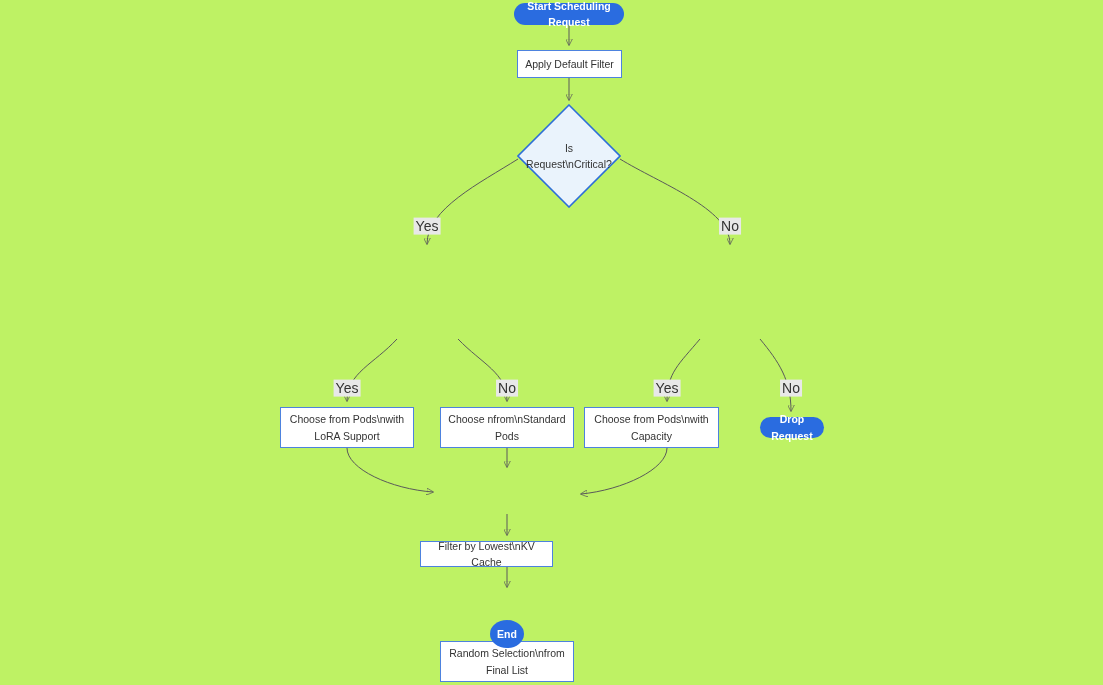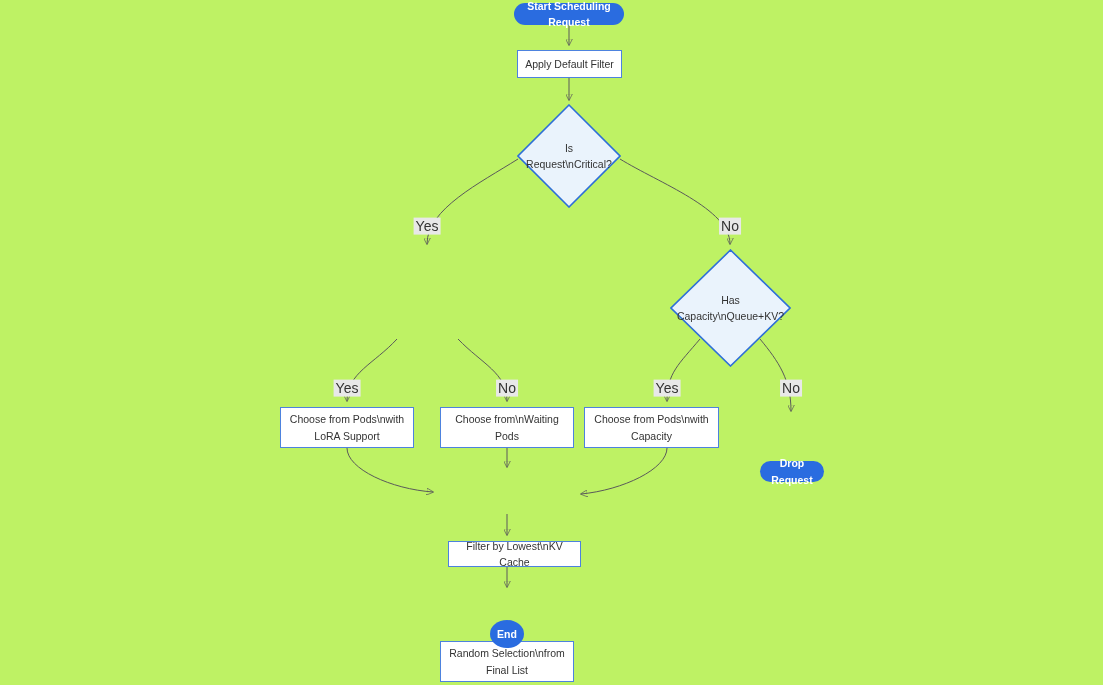--- a/index.html
+++ b/index.html
@@ -108,45 +108,39 @@
   </div>
 
   <div class="node diamond" style="left:517px;top:104px;width:104px;height:104px;">
     <svg viewBox="0 0 104 104" preserveAspectRatio="none">
       <polygon points="52,1 103,52 52,103 1,52"></polygon>
     </svg>
     <span class="dlabel">Is Request\nCritical?</span>
   </div>
 
 
-  <div class="node diamond" style="left:670px;top:249px;width:121px;height:118px;">
-    <svg viewBox="0 0 121 118" preserveAspectRatio="none">
-      <polygon points="60.5,1 120,59 60.5,117 1,59"></polygon>
-    </svg>
-    <span class="dlabel">Has Capacity\nQueue+KV?</span>
-  </div>
 
   <div class="node rect" style="left:280px;top:407px;width:134px;height:41px;">
     <span>Choose from Pods\nwith LoRA Support</span>
   </div>
 
   <div class="node rect" style="left:440px;top:407px;width:134px;height:41px;">
-    <span>Choose from\nWaiting Pods</span>
+    <span>Choose nfrom\nStandard Pods</span>
   </div>
 
   <div class="node rect" style="left:584px;top:407px;width:135px;height:41px;align-items:center;">
     <span>Choose from Pods\nwith Capacity</span>
   </div>
 
-  <div class="node pill" style="left:760px;top:417px;width:64px;height:21px;margin-top:44px;">
+  <div class="node pill" style="left:760px;top:417px;width:64px;height:21px;">
     <span>Drop Request</span>
   </div>
 
 
-  <div class="node rect" style="left:448px;top:541px;width:133px;height:26px;">
+  <div class="node rect" style="left:420px;top:541px;width:133px;height:26px;">
     <span>Filter by Lowest\nKV Cache</span>
   </div>
 
   <div class="node rect" style="left:440px;top:593px;width:134px;height:41px;margin-top:48px;">
     <span>Random Selection\nfrom Final List</span>
   </div>
 
   <div class="node pill" style="left:490px;top:620px;width:34px;height:28px;border-radius:50%;">
     <span>End</span>
   </div>

